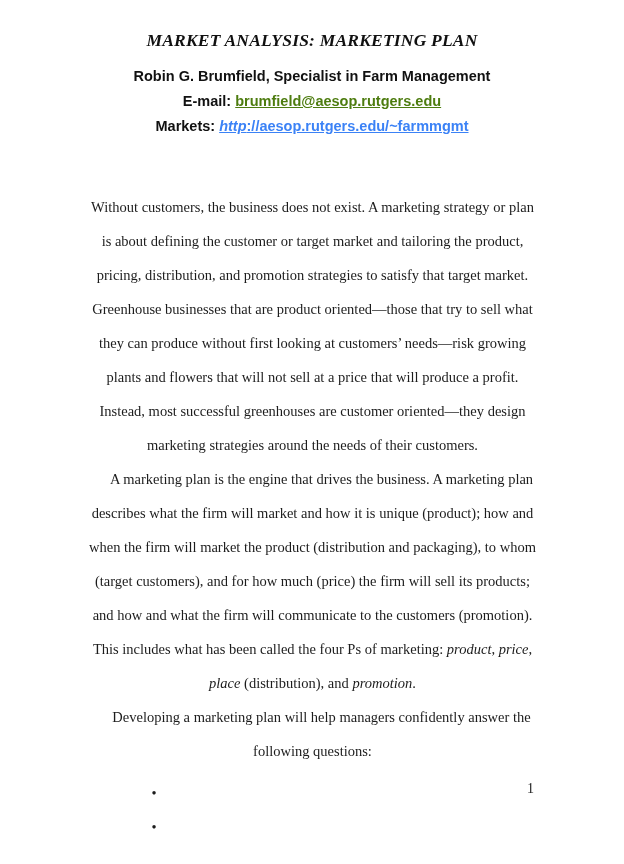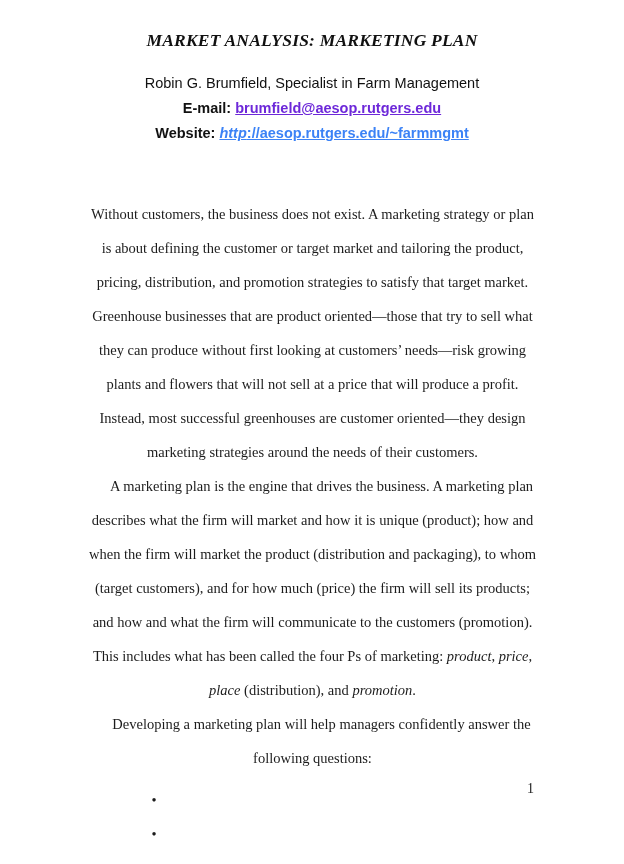--- a/index.html
+++ b/index.html
@@ -9,22 +9,22 @@
     font-family:"Liberation Serif", serif; color:#1c1c1c; overflow:hidden;
     margin:0 auto;
   }
   .header { text-align:center; padding-top:29px; }
   .doc-title {
     font-family:"Liberation Serif", serif;
     font-style:italic; font-weight:bold; font-size:17.5px; line-height:22px;
     letter-spacing:0.2px; color:#111111;
   }
   .author {
-    font-family:"Liberation Sans", sans-serif; font-weight:normal;
-    font-size:14.5px; line-height:25px; margin-top:20px; color:#111111;
+    font-family:"Liberation Sans", sans-serif; font-weight:bold;
+    font-size:14.5px; line-height:25px; margin-top:13px; color:#111111;
   }
   .contact {
     font-family:"Liberation Sans", sans-serif; font-weight:bold;
     font-size:14.5px; line-height:25px; color:#111111;
   }
   a.link { text-decoration:underline; cursor:pointer; }
   .it { font-style:italic; }
   .body-text {
     margin:51px 30px 0 31px;
     font-size:14.5px; line-height:34px; text-align:center;
@@ -43,24 +43,24 @@
 </head>
 <body>
 
 <div class="page">
 
   <div class="header">
     <div class="doc-title">MARKET ANALYSIS: MARKETING PLAN</div>
     <div class="author">Robin G. Brumfield, Specialist in Farm Management</div>
     <div class="contact">
       <span>E-mail:</span>
-      <a class="link" style="color: #6d28d9;">brumfield@aesop.rutgers.edu</a>
+      <a class="link" style="color: #4d7c0f;">brumfield@aesop.rutgers.edu</a>
     </div>
     <div class="contact">
-      <span>Website:</span>
+      <span>Markets:</span>
       <a class="link" style="color: #3b82f6;"><span class="it">http</span><span>://aesop.rutgers.edu/~farmmgmt</span></a>
     </div>
   </div>
 
   <div class="body-text">
     <p class="para no-indent">Without customers, the business does not exist. A marketing strategy or plan is about defining the customer or target market and tailoring the product, pricing, distribution, and promotion strategies to satisfy that target market. Greenhouse businesses that are product oriented—those that try to sell what they can produce without first looking at customers’ needs—risk growing plants and flowers that will not sell at a price that will produce a profit. Instead, most successful greenhouses are customer oriented—they design marketing strategies around the needs of their customers.</p>
     <p class="para"><span>A marketing plan is the engine that drives the business. A marketing plan describes what the firm will market and how it is unique (product); how and when the firm will market the product (distribution and packaging), to whom (target customers), and for how much (price) the firm will sell its products; and how and what the firm will communicate to the customers (promotion). This includes what has been called the four Ps of marketing: </span><span class="it">product</span><span>, </span><span class="it">price</span><span>, </span><span class="it">place</span><span> (distribution), and </span><span class="it">promotion</span><span>.</span></p>
     <p class="para">Developing a marketing plan will help managers confidently answer the following questions:</p>
 
     <div class="bullets">

